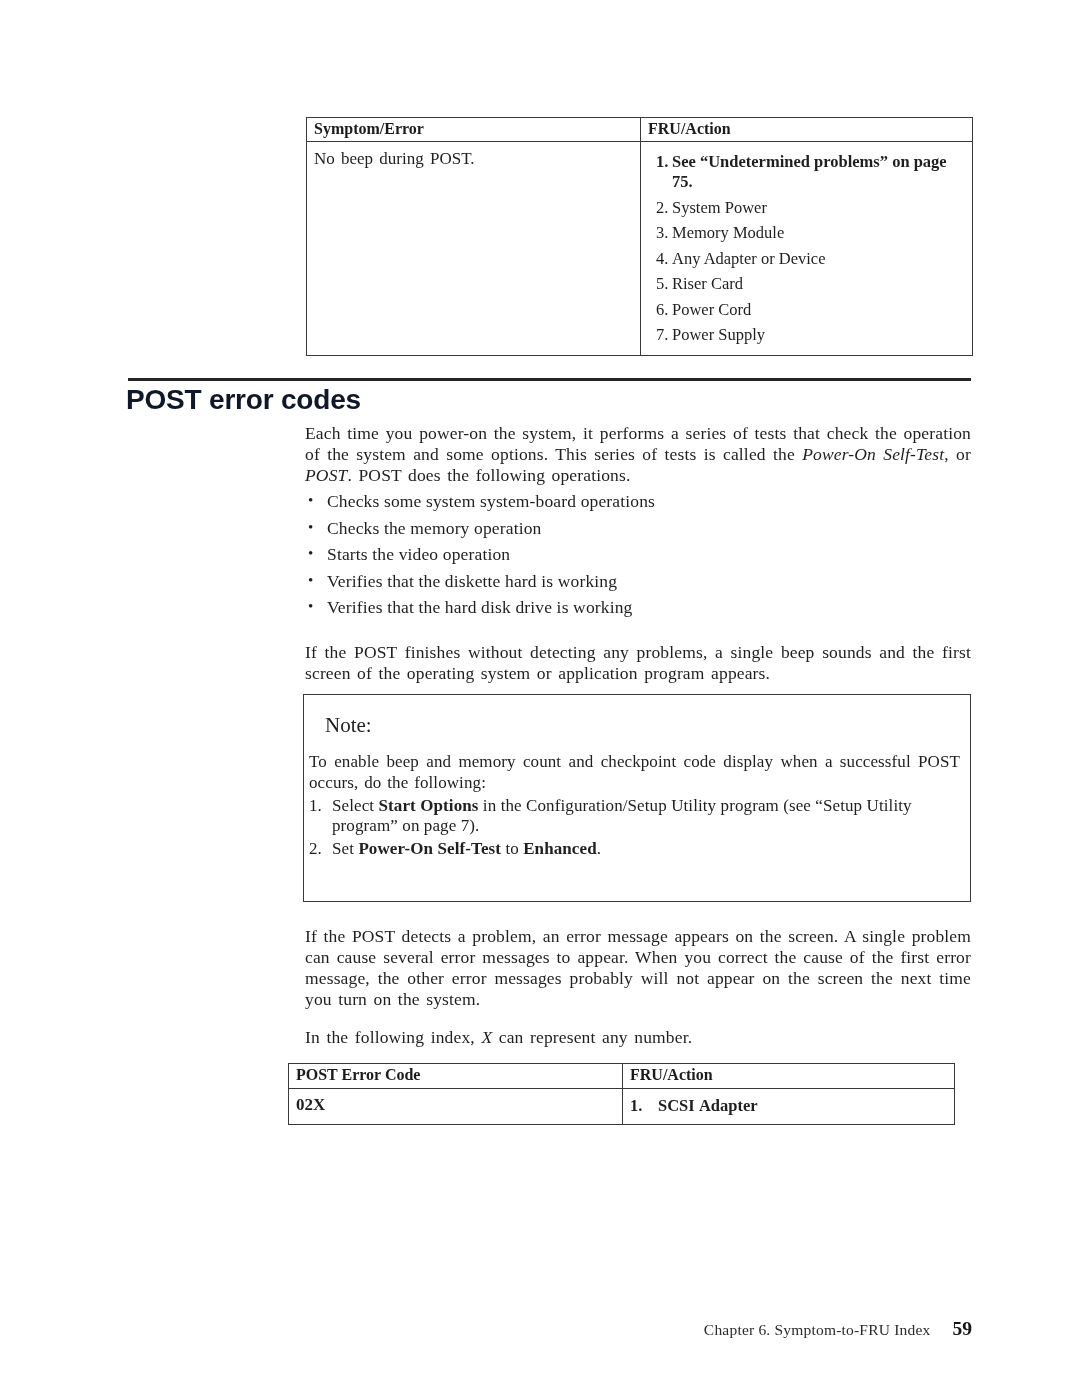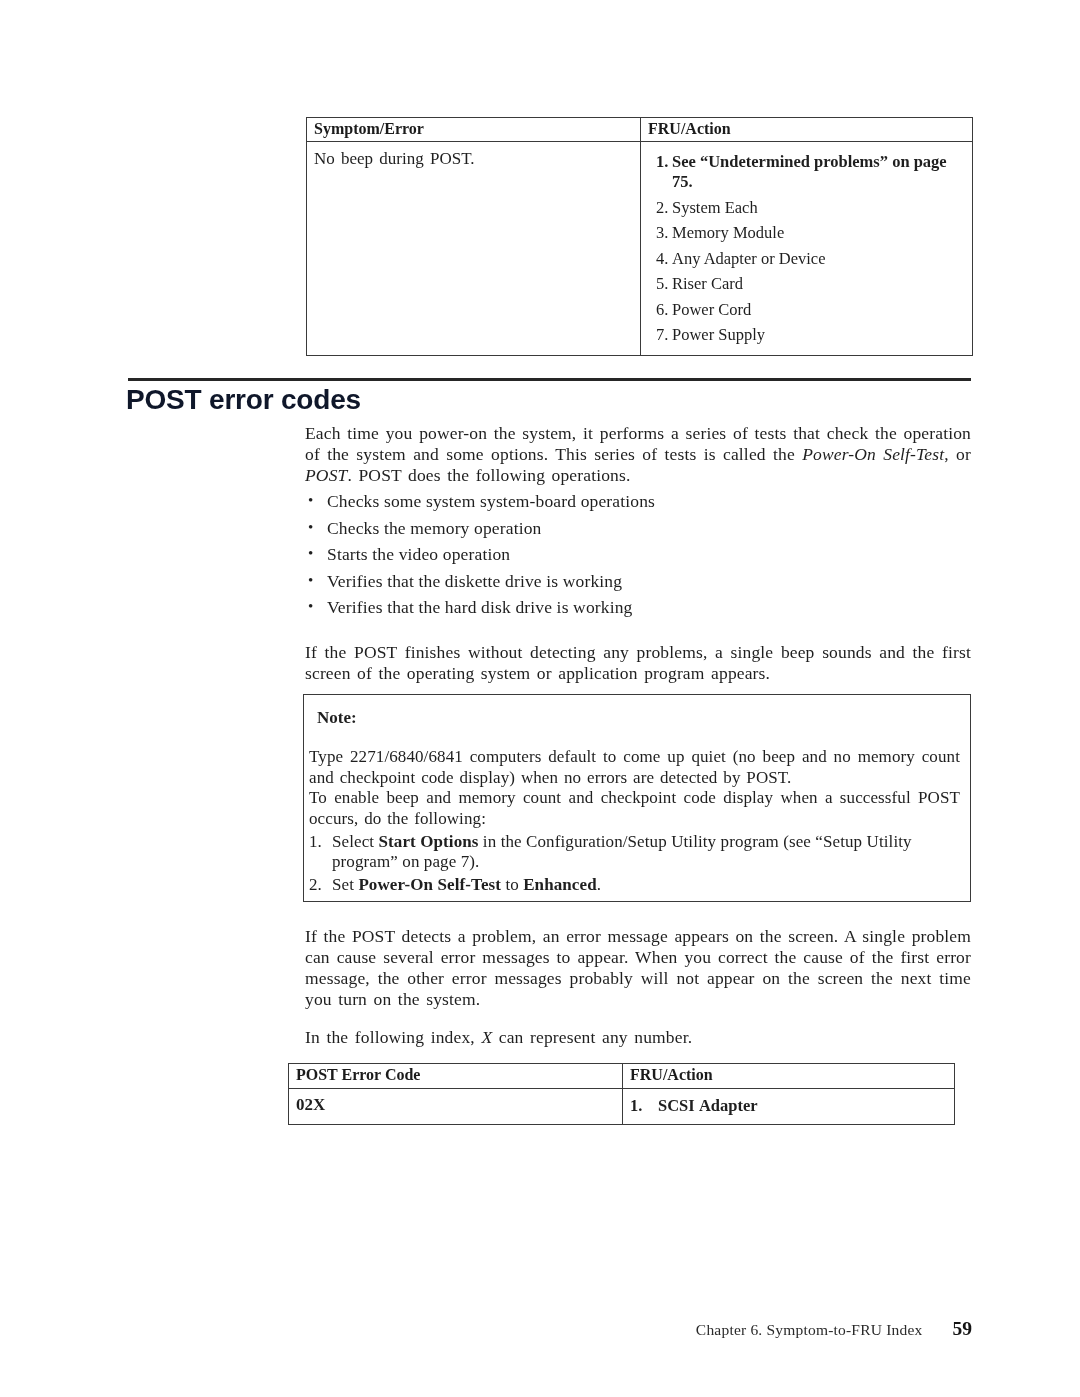--- a/index.html
+++ b/index.html
@@ -54,21 +54,21 @@
     position:relative; padding-left:22px; font-size:17.5px;
     line-height:20px; margin-bottom:6.5px; letter-spacing:0.15px;
   }
   .bullets .glyph { position:absolute; left:3px; top:-1px; font-size:15px; }
 
   
   .note-box {
     position:absolute; left:303px; top:694px; width:668px; height:208px;
     border:1.6px solid #3a3a3a; box-sizing:border-box; padding:4px 10px 0 5px;
   }
-  .note-label { margin:8px; font-weight:bold; font-size:17px; line-height:21px; }
+  .note-label { margin:16px; font-weight:normal; font-size:21px; line-height:21px; }
   .note-para {
     margin:0; font-size:17px; line-height:20.5px; text-align:justify;
     word-spacing:1.5px; letter-spacing:0.1px;
   }
   #note-para1 { margin-top:19px; }
   #note-para2 { }
   .note-steps { list-style:none; margin:3px 0 0 0; padding:0; }
   .note-steps li {
     position:relative; padding-left:23px; font-size:17px;
     line-height:20px; margin-top:3px; letter-spacing:0.1px;
@@ -87,21 +87,21 @@
   .fru-list { list-style:none; margin:0; padding:0; }
   .fru-list li {
     position:relative; padding-left:28px; font-size:16.5px; font-weight:bold;
     line-height:21px; text-align:justify; word-spacing:1px;
   }
   .fru-list .num { position:absolute; left:0; }
 
   
   .footer {
     position:absolute; left:306px; top:1318px; width:666px;
-    display:flex; justify-content:flex-end; align-items:baseline; gap:30px;
+    display:flex; justify-content:flex-end; align-items:baseline; gap:22px;
   }
   .footer .chapter { font-size:15.5px; color:#2a2a2a; letter-spacing:0.2px; }
   .footer .pagenum { font-size:19.5px; font-weight:bold; color:#141414; }
 </style>
 </head>
 <body>
 
 <div class="page">
 
   <table class="doc-table table-top">
@@ -114,50 +114,49 @@
         <th>Symptom/Error</th>
         <th>FRU/Action</th>
       </tr>
     </thead>
     <tbody>
       <tr>
         <td class="cell-symptom">No beep during POST.</td>
         <td class="cell-actions">
           <ol class="actions-list">
             <li class="strong"><span class="num">1.</span><span>See “Undetermined problems” on page 75.</span></li>
-            <li><span class="num">2.</span><span>System Each</span></li>
+            <li><span class="num">2.</span><span>System Power</span></li>
             <li><span class="num">3.</span><span>Memory Module</span></li>
             <li><span class="num">4.</span><span>Any Adapter or Device</span></li>
             <li><span class="num">5.</span><span>Riser Card</span></li>
             <li><span class="num">6.</span><span>Power Cord</span></li>
             <li><span class="num">7.</span><span>Power Supply</span></li>
           </ol>
         </td>
       </tr>
     </tbody>
   </table>
 
   <div class="rule"></div>
   <h1 class="section-title">POST error codes</h1>
 
   <p class="para" id="para-intro"><span>Each time you power-on the system, it performs a series of tests that check the operation of the system and some options. This series of tests is called the </span><span class="it">Power-On Self-Test</span><span>, or </span><span class="it">POST</span><span>. POST does the following operations.</span></p>
 
   <ul class="bullets">
     <li><span class="glyph">•</span><span>Checks some system system-board operations</span></li>
     <li><span class="glyph">•</span><span>Checks the memory operation</span></li>
     <li><span class="glyph">•</span><span>Starts the video operation</span></li>
-    <li><span class="glyph">•</span><span>Verifies that the diskette drive is working</span></li>
+    <li><span class="glyph">•</span><span>Verifies that the diskette hard is working</span></li>
     <li><span class="glyph">•</span><span>Verifies that the hard disk drive is working</span></li>
   </ul>
 
   <p class="para" id="para-ok">If the POST finishes without detecting any problems, a single beep sounds and the first screen of the operating system or application program appears.</p>
 
   <div class="note-box">
     <p class="note-label">Note:</p>
-    <p class="note-para" id="note-para1">Type 2271/6840/6841 computers default to come up quiet (no beep and no memory count and checkpoint code display) when no errors are detected by POST.</p>
     <p class="note-para" id="note-para2">To enable beep and memory count and checkpoint code display when a successful POST occurs, do the following:</p>
     <ol class="note-steps">
       <li><span class="num">1.</span><span><span>Select </span><span class="b">Start Options</span><span> in the Configuration/Setup Utility program (see “Setup Utility program” on page 7).</span></span></li>
       <li><span class="num">2.</span><span><span>Set </span><span class="b">Power-On Self-Test</span><span> to </span><span class="b">Enhanced</span><span>.</span></span></li>
     </ol>
   </div>
 
   <p class="para" id="para-index"><span>In the following index, </span><span class="it">X</span><span> can represent any number.</span></p>
 
   <p class="para" id="para-problem">If the POST detects a problem, an error message appears on the screen. A single problem can cause several error messages to appear. When you correct the cause of the first error message, the other error messages probably will not appear on the screen the next time you turn on the system.</p>

